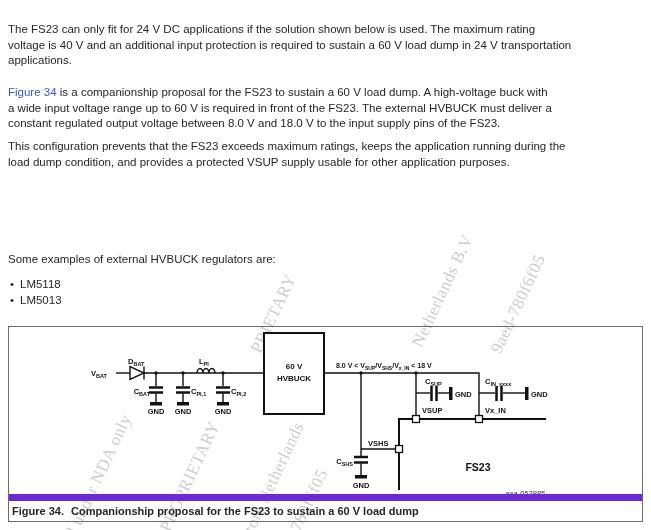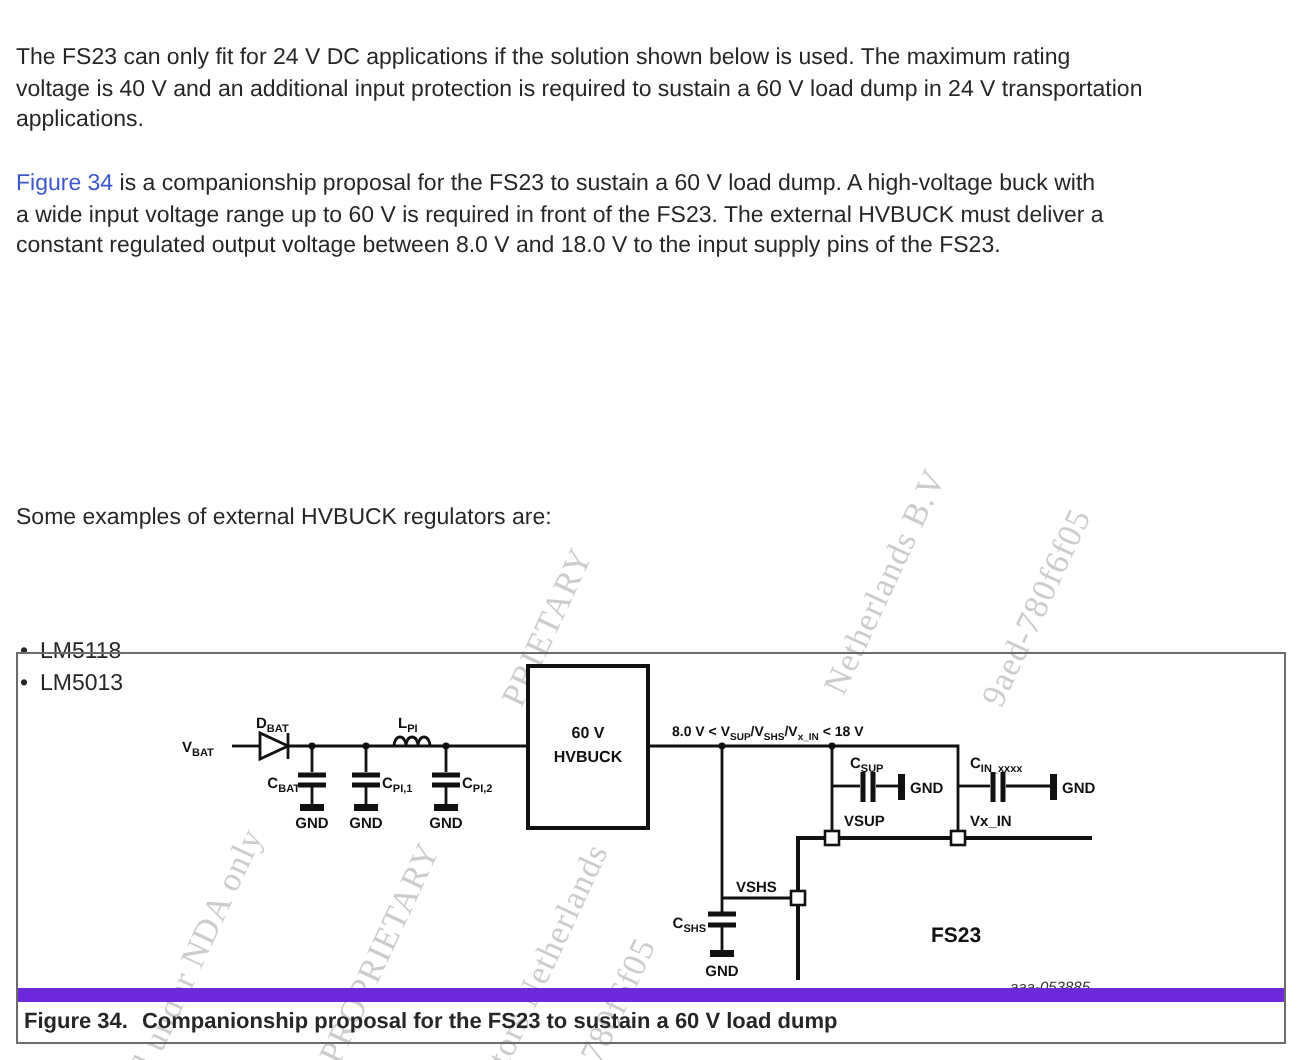--- a/index.html
+++ b/index.html
@@ -75,26 +75,28 @@
 
 
   <div class="para" style="top:22px;">The FS23 can only fit for 24 V DC applications if the solution shown below is used. The maximum rating
 voltage is 40 V and an additional input protection is required to sustain a 60 V load dump in 24 V transportation
 applications.</div>
 
   <div class="para" style="top:85px;"><span class="link">Figure 34</span><span> is a companionship proposal for the FS23 to sustain a 60 V load dump. A high-voltage buck with
 a wide input voltage range up to 60 V is required in front of the FS23. The external HVBUCK must deliver a
 constant regulated output voltage between 8.0 V and 18.0 V to the input supply pins of the FS23.</span></div>
 
+  <div class="para" style="top:139px;">This configuration prevents that the FS23 exceeds maximum ratings, keeps the application running during the
+load dump condition, and provides a protected VSUP supply usable for other application purposes.</div>
 
 
 
   <div class="para" style="top:252px;">Some examples of external HVBUCK regulators are:</div>
 
-  <ul class="blist" style="top:276px;margin-top:42px;">
+  <ul class="blist" style="top:276px;">
     <li>LM5118</li>
     <li>LM5013</li>
   </ul>
 
   <div class="figbox">
     <svg class="figsvg" width="631" height="172" viewBox="0 0 631 172">
 
       <text x="82" y="49" class="dtxt"><tspan>V</tspan><tspan class="dsub" dy="2">BAT</tspan></text>
 
       <line class="wire" x1="107" y1="46" x2="121" y2="46"></line>

